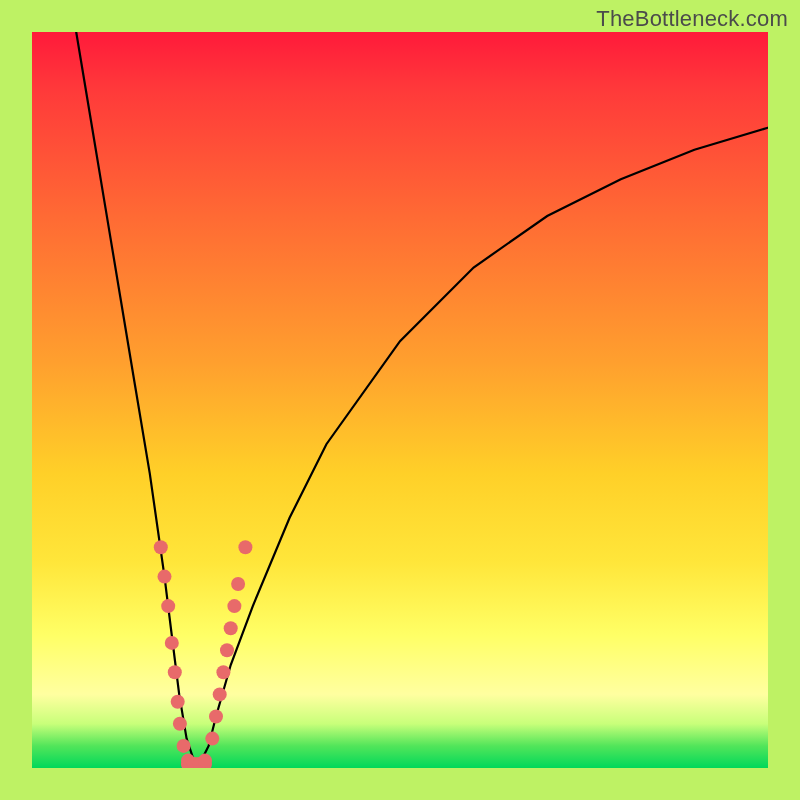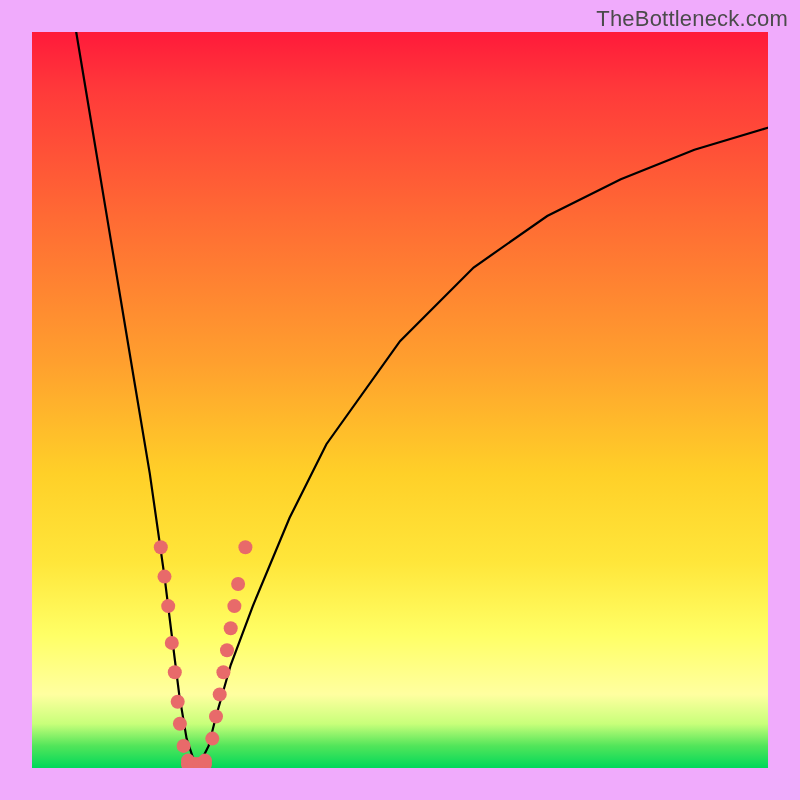--- a/index.html
+++ b/index.html
@@ -7,21 +7,21 @@
     padding: 0;
     width: 800px;
     height: 800px;
     overflow: hidden;
     background: #000;
     font-family: Arial, Helvetica, sans-serif;
   }
   .frame {
     position: absolute;
     inset: 0;
-    background: #f0abfc;
+    background: #bef264;
   }
   .plot-area {
     position: absolute;
     
     left: 32px;
     top: 32px;
     width: 736px;
     height: 736px;
     overflow: hidden;
   }

